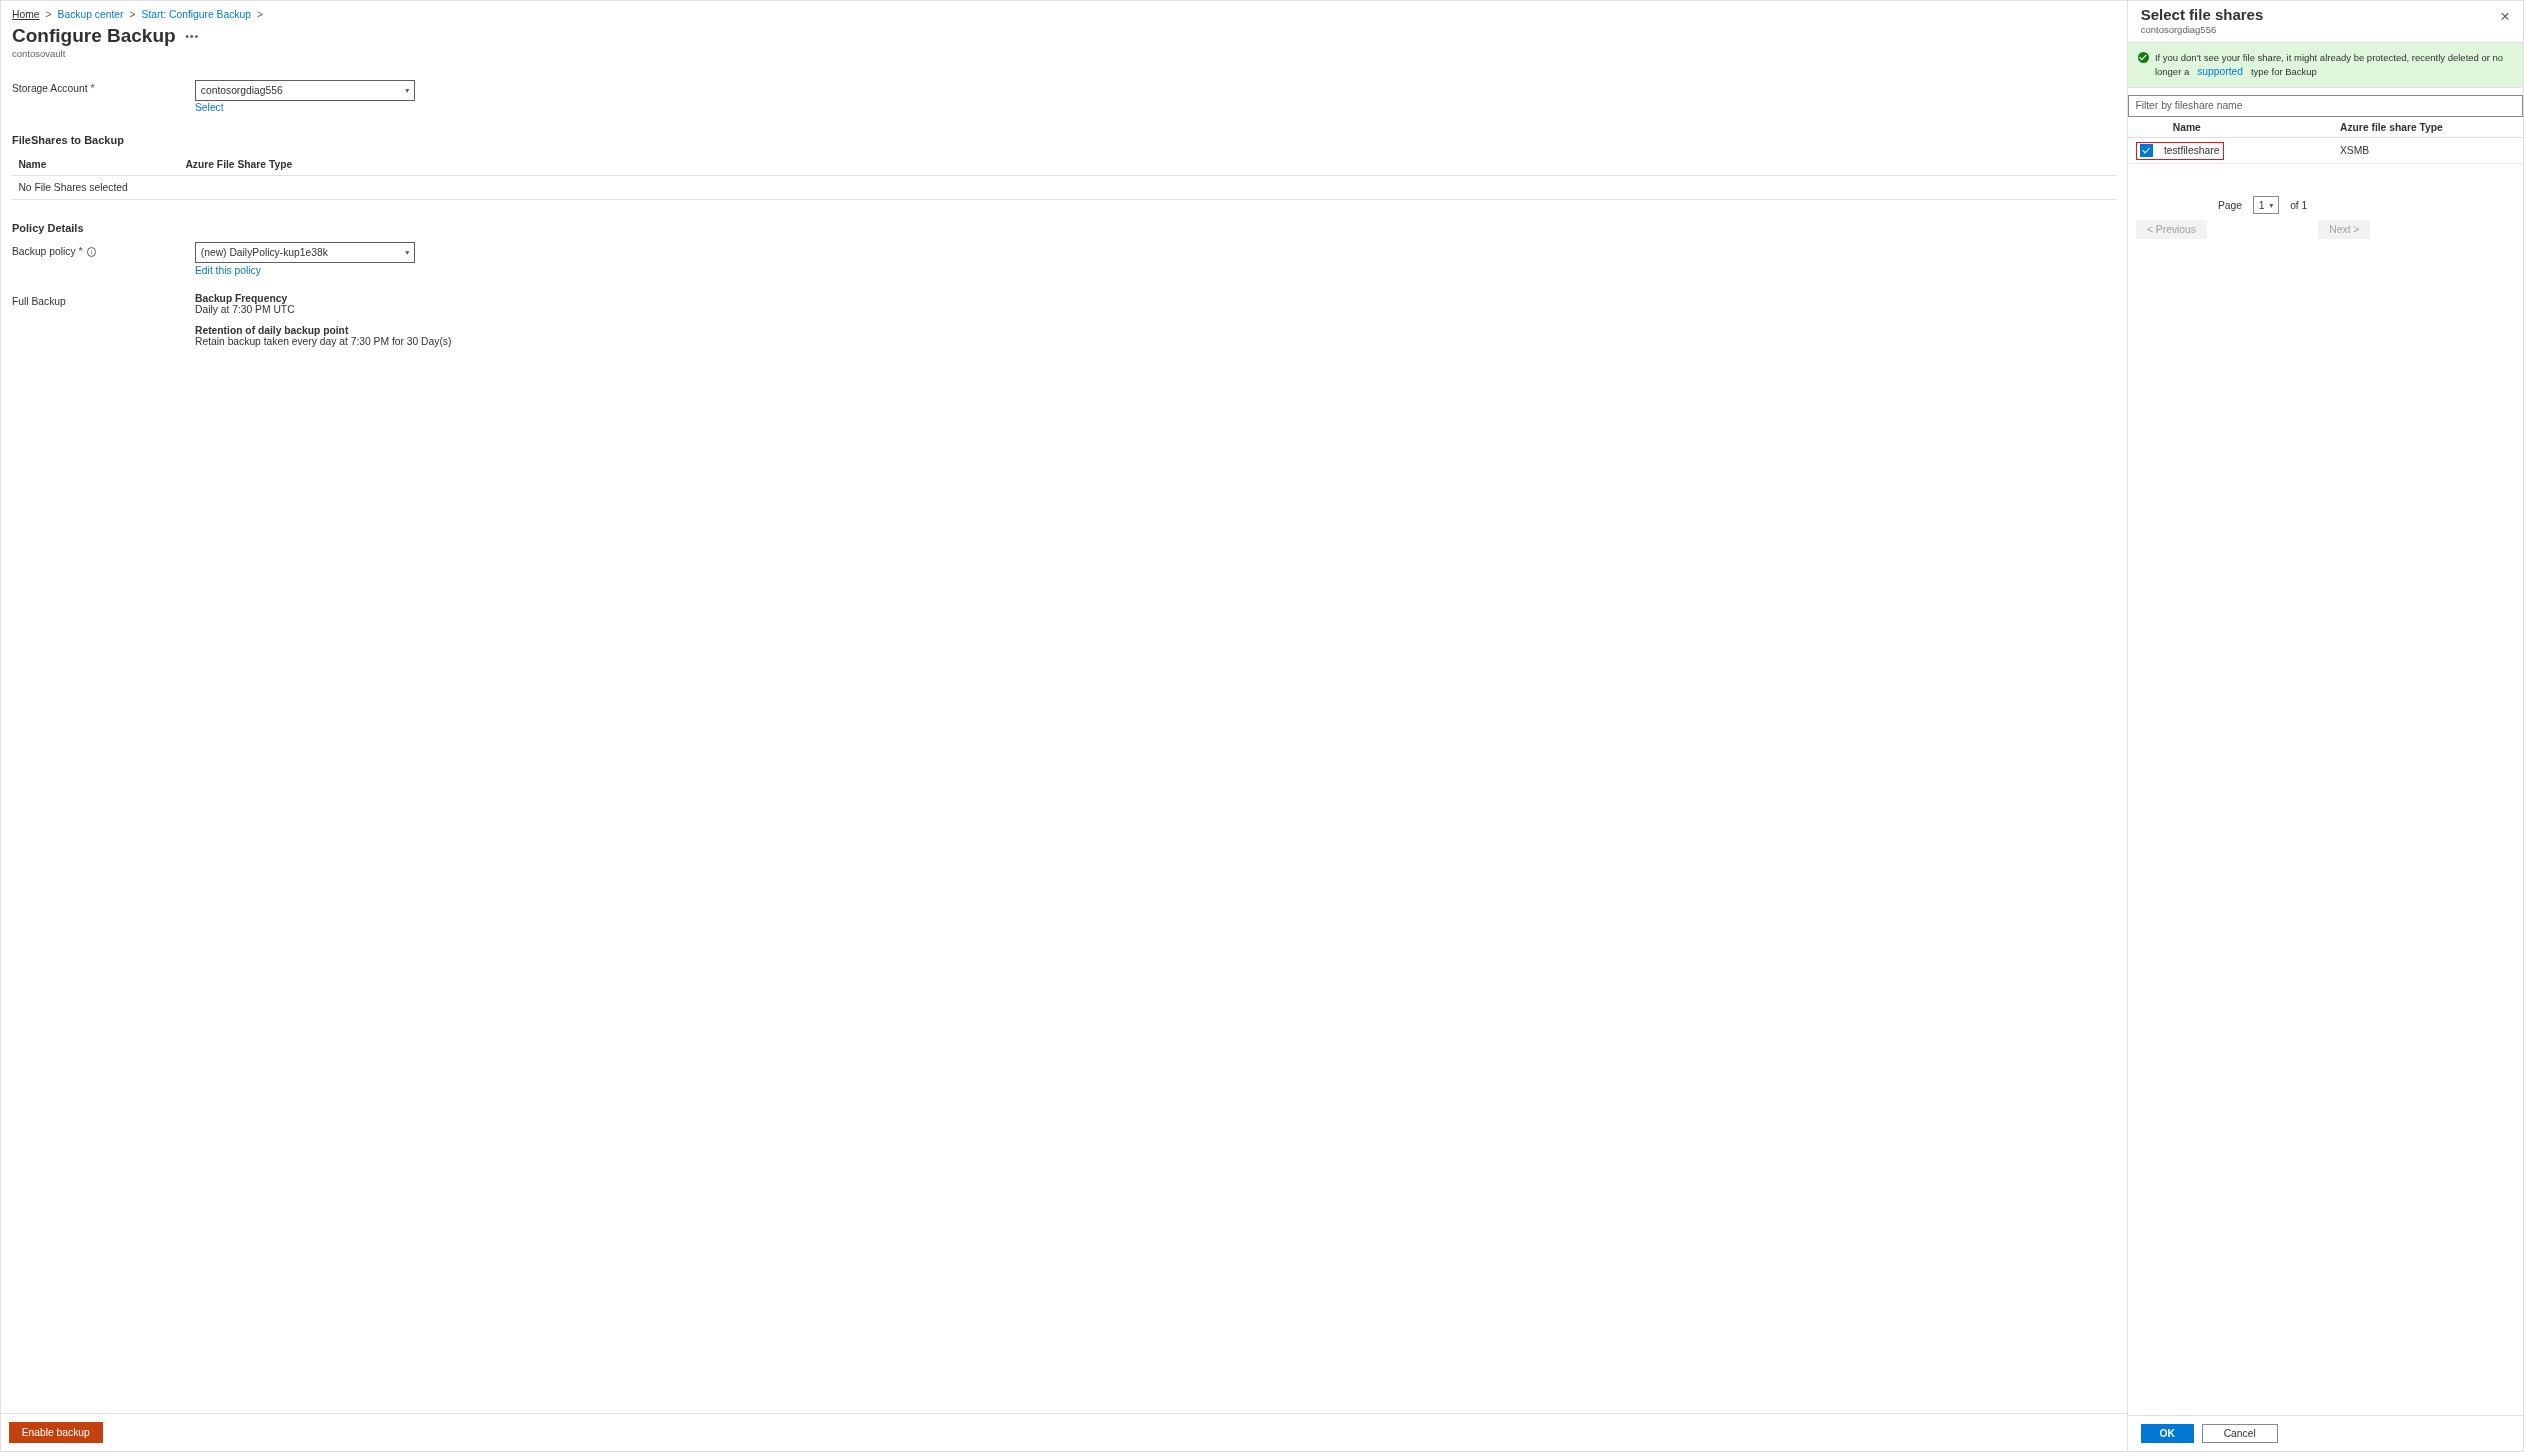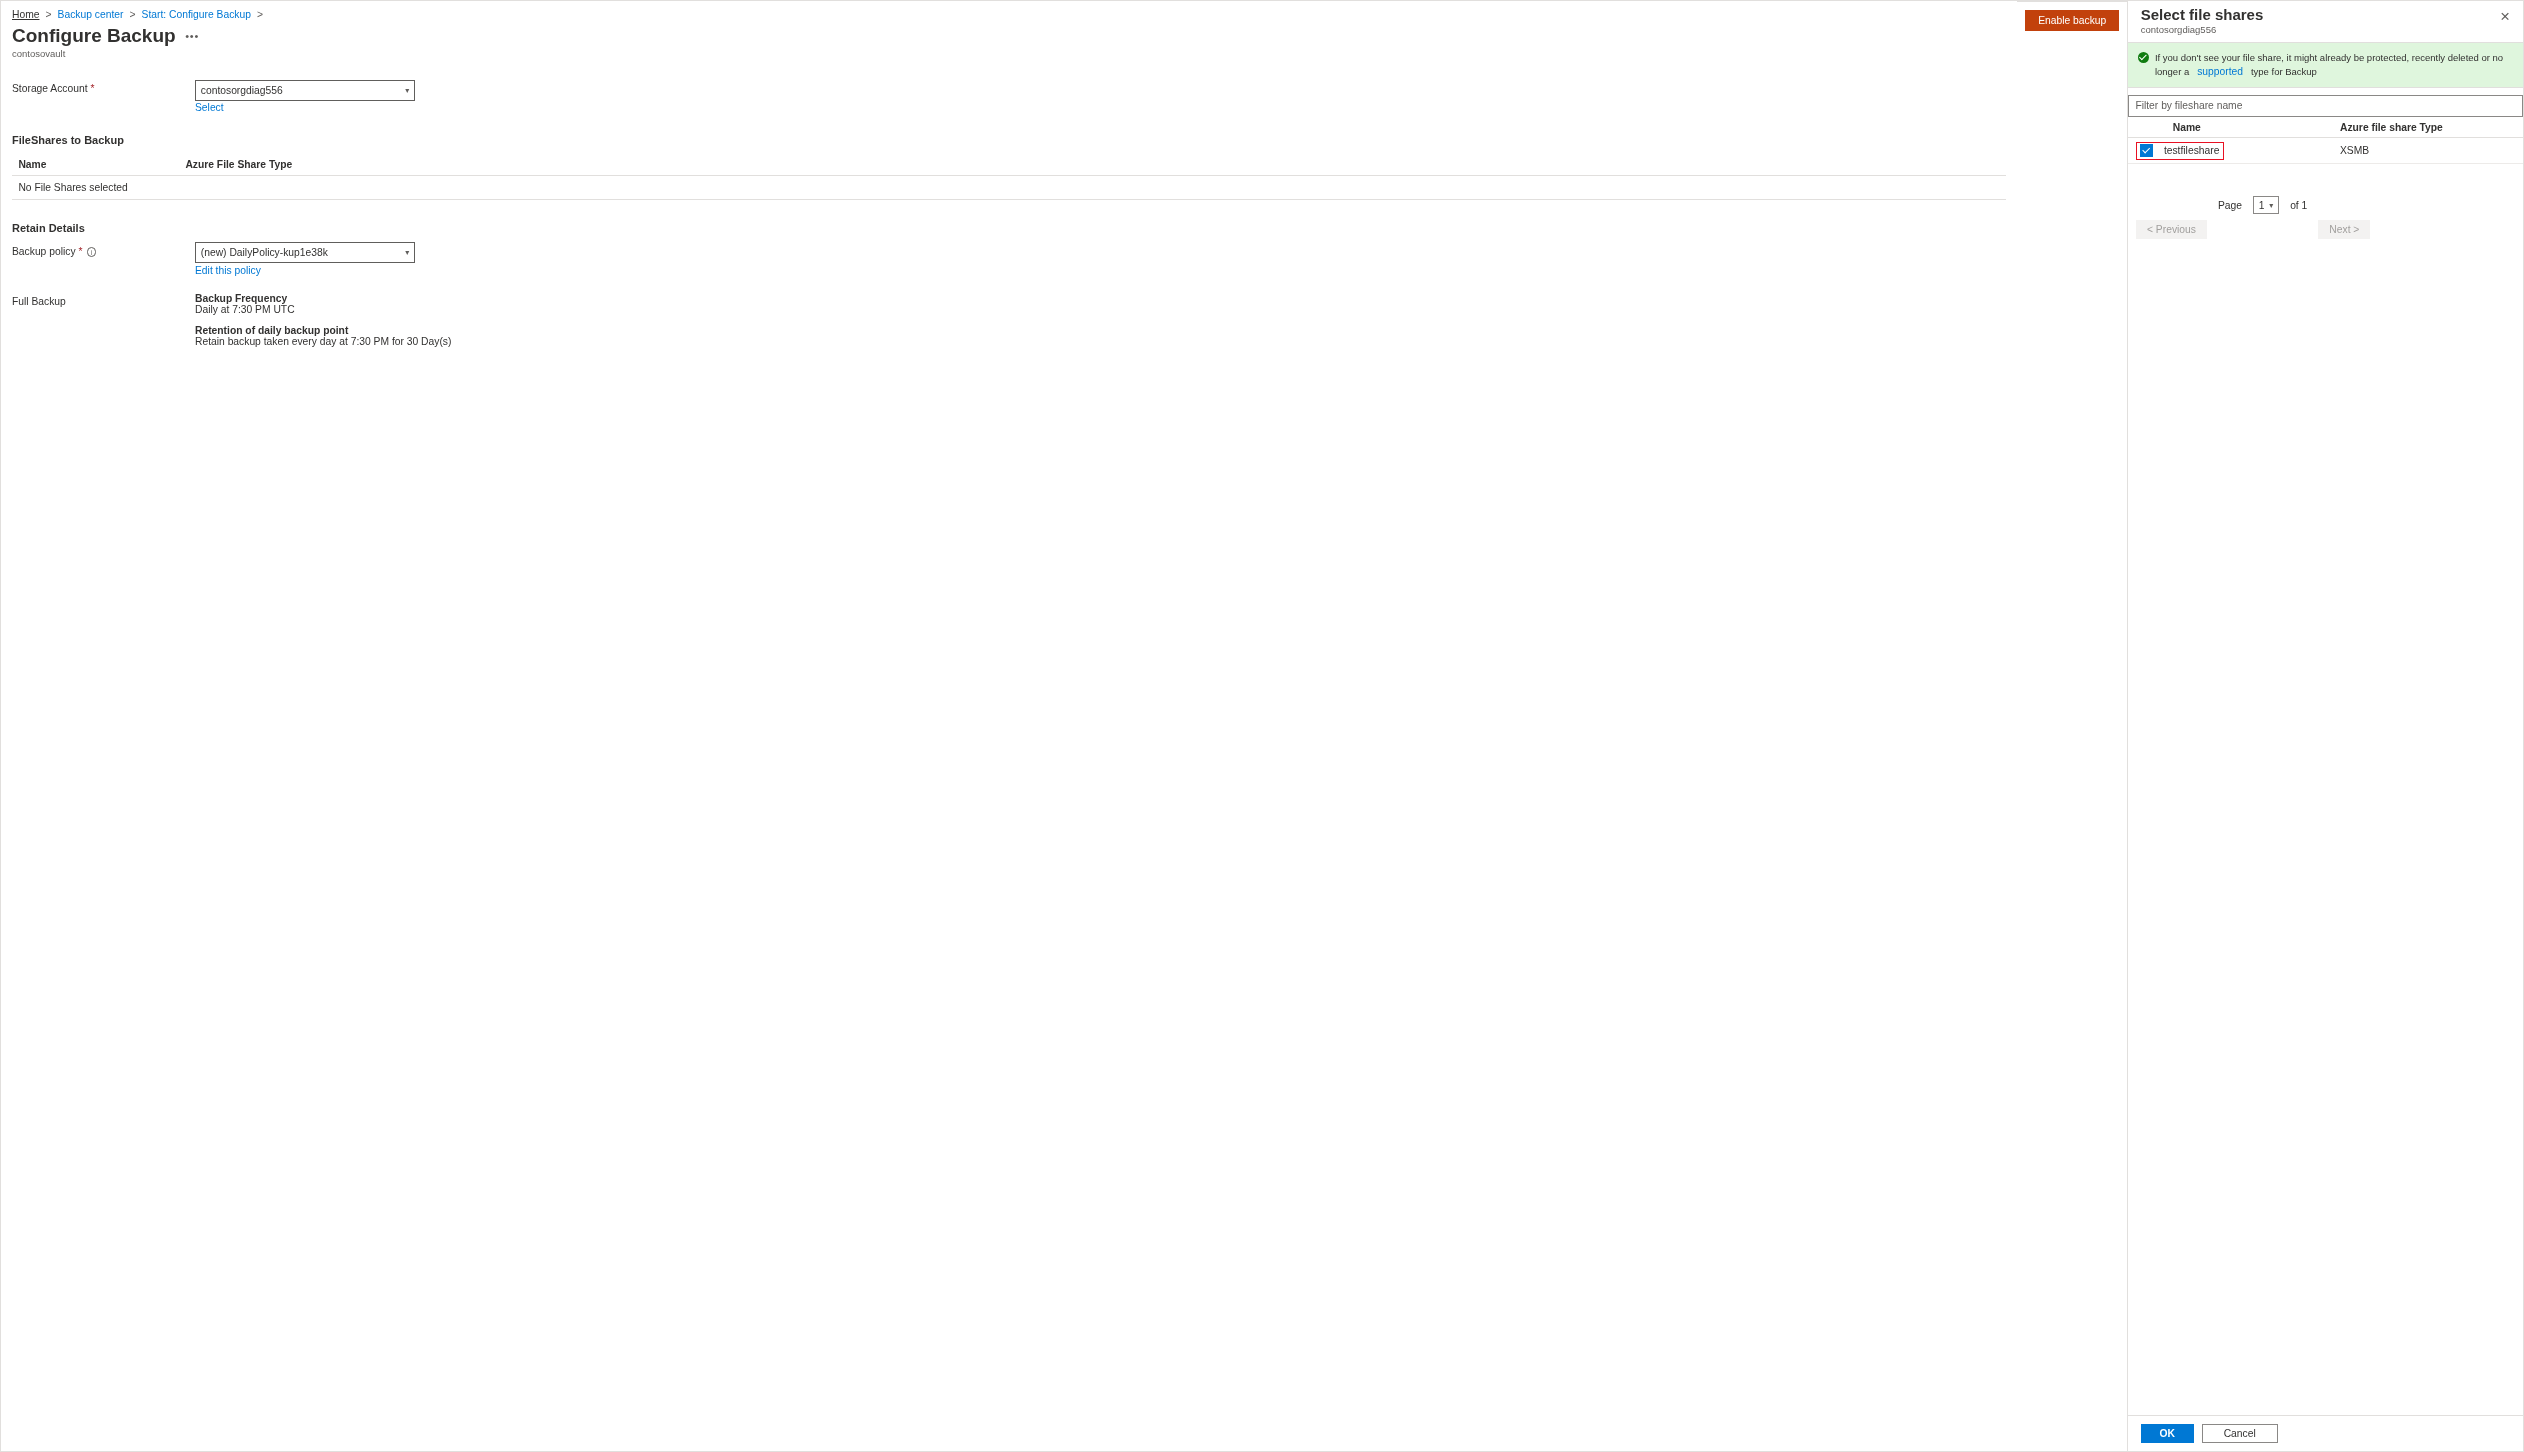--- a/index.html
+++ b/index.html
@@ -9,21 +9,21 @@
   color: #323130;
   background: #fff;
   display: flex;
   height: 100vh;
   overflow: hidden;
 }
 .main-panel {
   flex: 1;
   border: 0.8px solid #e1dfdd;
   display: flex;
-  flex-direction: row;
+  flex-direction: column;
   position: relative;
 }
 .main-content {
   padding: 8px 11px;
   flex: 1;
   overflow: auto;
 }
 .breadcrumb { font-size: 10.3px; margin-bottom: 4.8px; }
 .breadcrumb a { color: #0078d4; text-decoration: none; }
 .breadcrumb a.home-link { color: #323130; text-decoration: underline; }
@@ -181,21 +181,21 @@
     <div class="section-head">FileShares to Backup</div>
     <div class="fs-table">
       <div class="fs-table-head">
         <div class="fs-col1">Name</div>
         <div>Azure File Share Type</div>
       </div>
       <div class="fs-table-row">No File Shares selected</div>
     </div>
 
 
-    <div class="section-head" style="margin-top:22px">Retain Details</div>
+    <div class="section-head" style="margin-top:22px">Policy Details</div>
 
     <div class="form-row">
       <div class="form-label-col">
         <span>Backup policy</span> <span class="req">*</span>
         <span class="info-icon">i</span>
       </div>
       <div class="form-field-col">
         <div class="select-box">
           <span>(new) DailyPolicy-kup1e38k</span>
           <span class="chev">▾</span>

